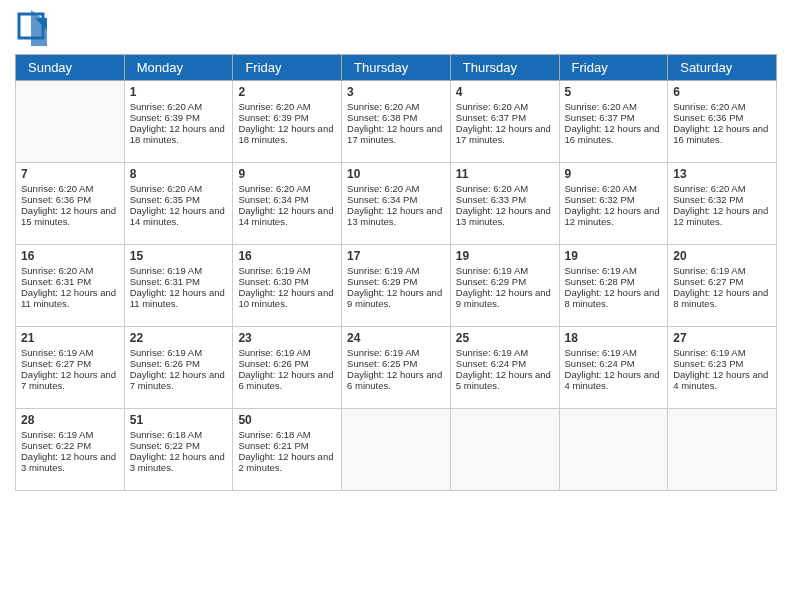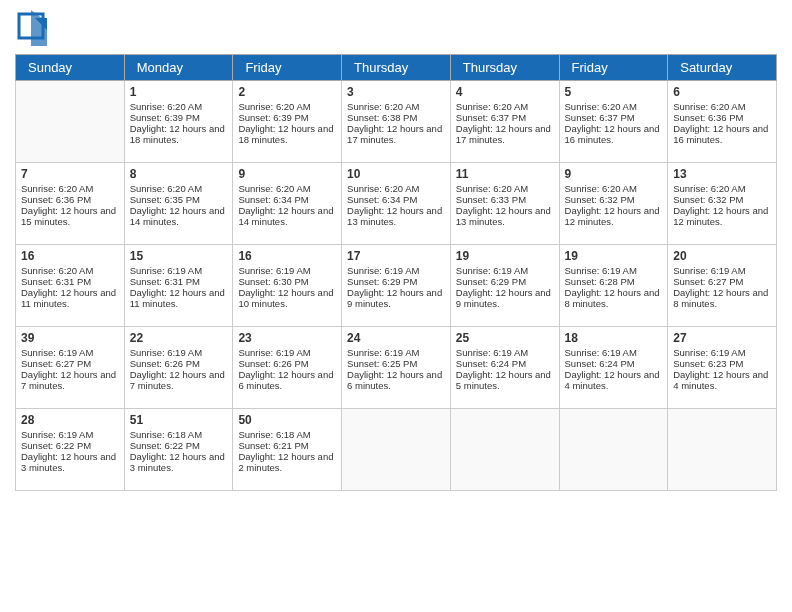--- a/index.html
+++ b/index.html
@@ -133,21 +133,21 @@
         <tr>
           <td><span class="day-num">16</span><span>Sunrise: 6:20 AM<br>Sunset: 6:31 PM<br>Daylight: 12 hours and 11 minutes.</span></td>
           <td><span class="day-num">15</span><span>Sunrise: 6:19 AM<br>Sunset: 6:31 PM<br>Daylight: 12 hours and 11 minutes.</span></td>
           <td><span class="day-num">16</span><span>Sunrise: 6:19 AM<br>Sunset: 6:30 PM<br>Daylight: 12 hours and 10 minutes.</span></td>
           <td><span class="day-num">17</span><span>Sunrise: 6:19 AM<br>Sunset: 6:29 PM<br>Daylight: 12 hours and 9 minutes.</span></td>
           <td><span class="day-num">19</span><span>Sunrise: 6:19 AM<br>Sunset: 6:29 PM<br>Daylight: 12 hours and 9 minutes.</span></td>
           <td><span class="day-num">19</span><span>Sunrise: 6:19 AM<br>Sunset: 6:28 PM<br>Daylight: 12 hours and 8 minutes.</span></td>
           <td><span class="day-num">20</span><span>Sunrise: 6:19 AM<br>Sunset: 6:27 PM<br>Daylight: 12 hours and 8 minutes.</span></td>
         </tr>
         <tr>
-          <td><span class="day-num">39</span><span>Sunrise: 6:19 AM<br>Sunset: 6:27 PM<br>Daylight: 12 hours and 7 minutes.</span></td>
+          <td><span class="day-num">21</span><span>Sunrise: 6:19 AM<br>Sunset: 6:27 PM<br>Daylight: 12 hours and 7 minutes.</span></td>
           <td><span class="day-num">22</span><span>Sunrise: 6:19 AM<br>Sunset: 6:26 PM<br>Daylight: 12 hours and 7 minutes.</span></td>
           <td><span class="day-num">23</span><span>Sunrise: 6:19 AM<br>Sunset: 6:26 PM<br>Daylight: 12 hours and 6 minutes.</span></td>
           <td><span class="day-num">24</span><span>Sunrise: 6:19 AM<br>Sunset: 6:25 PM<br>Daylight: 12 hours and 6 minutes.</span></td>
           <td><span class="day-num">25</span><span>Sunrise: 6:19 AM<br>Sunset: 6:24 PM<br>Daylight: 12 hours and 5 minutes.</span></td>
           <td><span class="day-num">18</span><span>Sunrise: 6:19 AM<br>Sunset: 6:24 PM<br>Daylight: 12 hours and 4 minutes.</span></td>
           <td><span class="day-num">27</span><span>Sunrise: 6:19 AM<br>Sunset: 6:23 PM<br>Daylight: 12 hours and 4 minutes.</span></td>
         </tr>
         <tr>
           <td><span class="day-num">28</span><span>Sunrise: 6:19 AM<br>Sunset: 6:22 PM<br>Daylight: 12 hours and 3 minutes.</span></td>
           <td><span class="day-num">51</span><span>Sunrise: 6:18 AM<br>Sunset: 6:22 PM<br>Daylight: 12 hours and 3 minutes.</span></td>

